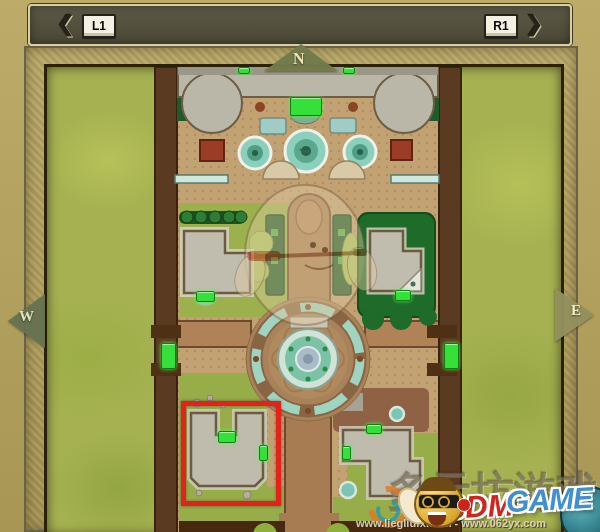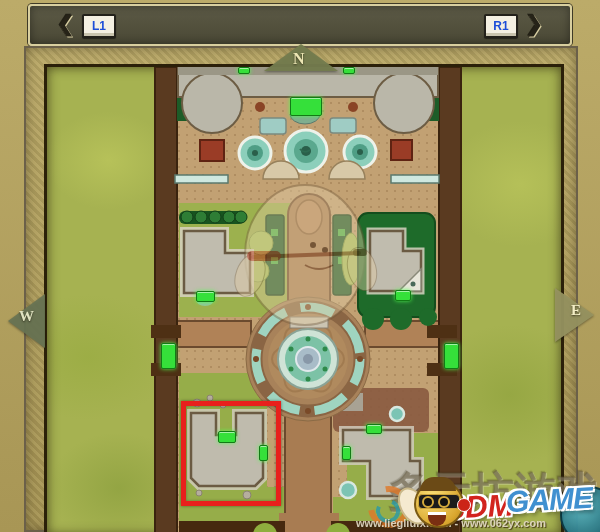--- a/index.html
+++ b/index.html
@@ -10,21 +10,21 @@
 
   
   #titlebar{position:absolute;left:28px;top:4px;width:540px;height:38px;
     background:linear-gradient(#5c5a46,#4a4835);
     border:2px solid #d9cf9f;border-radius:4px;
     box-shadow:0 0 0 1px #3f3a27, inset 0 0 10px rgba(0,0,0,.4);}
   .arrow{position:absolute;top:6px;font-size:21px;font-weight:bold;color:#262318;
     text-shadow:1px 1px 0 rgba(238,228,180,.85),-1px -1px 0 rgba(30,28,18,.9);cursor:pointer;}
   #arrow-left{left:27px;} #arrow-right{right:27px;}
   .shoulder{position:absolute;top:8px;width:30px;height:20px;background:#f4f0e2;
-    border:2px solid #23211a;border-radius:2px;color:#1d4ed8;
+    border:2px solid #23211a;border-radius:2px;color:#000000;
     font:700 12px/20px "Liberation Sans",sans-serif;text-align:center;
     box-shadow:inset 0 -3px 0 #c9c4ae,0 1px 1px rgba(0,0,0,.5);cursor:pointer;}
   #btn-l1{left:52px;} #btn-r1{right:52px;}
   #map-title{position:absolute;left:0;right:0;top:9px;text-align:center;
     font-size:17px;font-weight:bold;color:#f5f2e4;letter-spacing:7px;
     text-shadow:1px 1px 2px #1d1b12;}
 
   
   #frame{position:absolute;left:24px;top:46px;width:554px;height:486px;
     background:linear-gradient(#95896c,#83785c);

